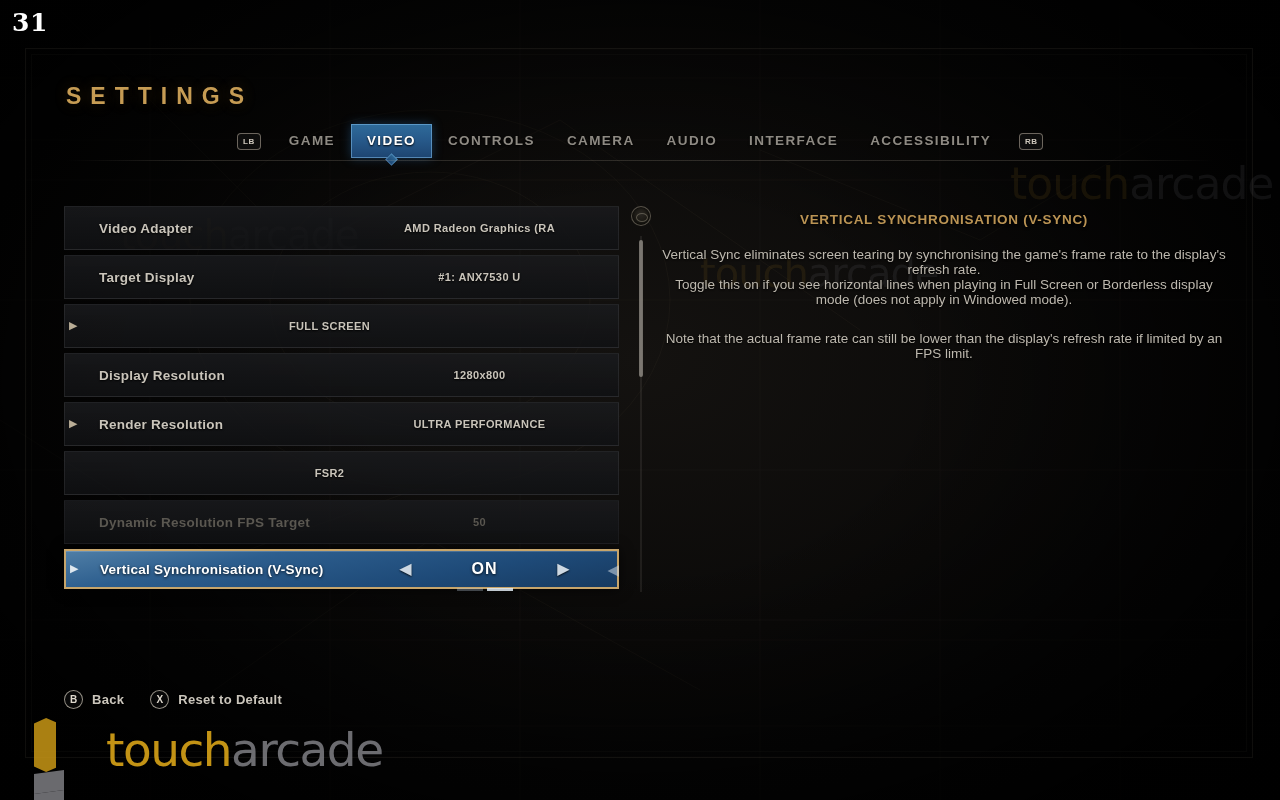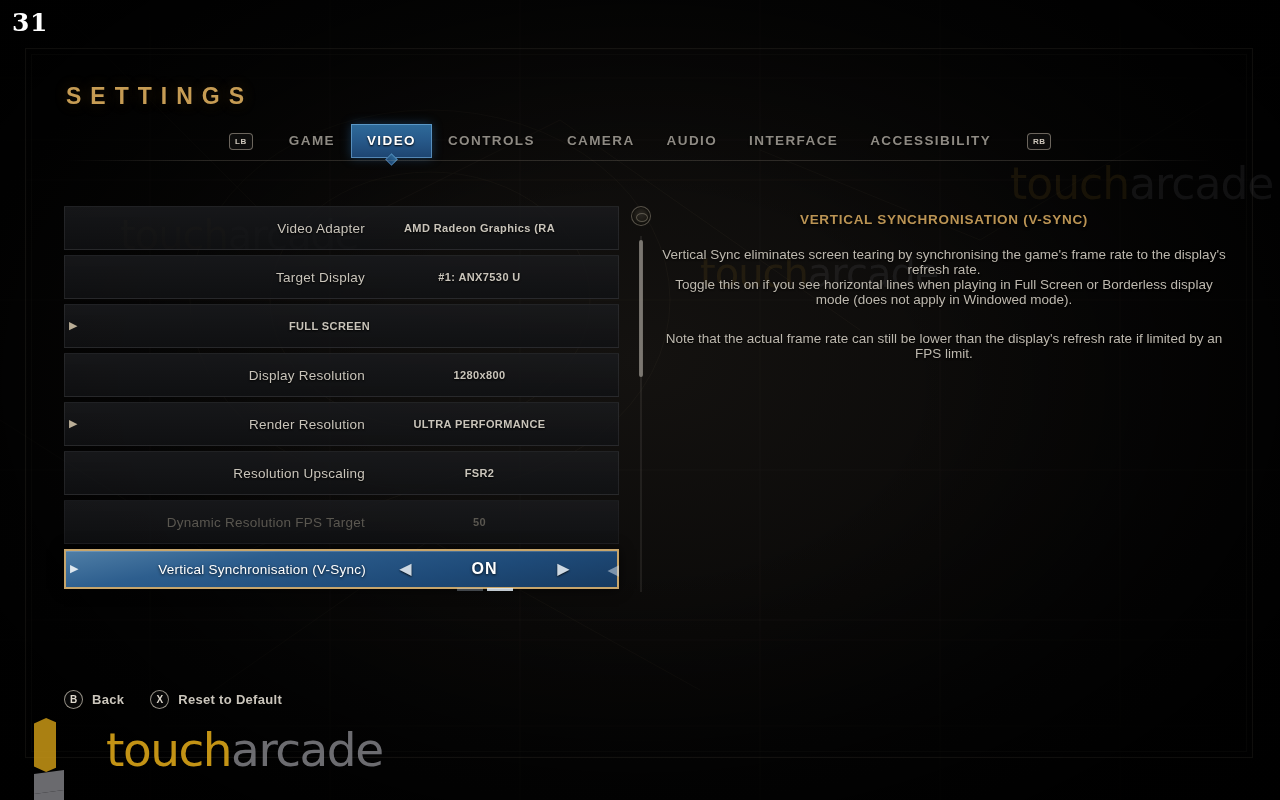--- a/index.html
+++ b/index.html
@@ -58,21 +58,21 @@
     font-size:23px; font-weight:700;
     letter-spacing:9px;
     color:#c69c54;
     text-shadow:0 2px 5px rgba(0,0,0,.9), 0 0 14px rgba(190,140,60,.25);
   }
 
   
   #tabbar {
     position:absolute; left:0; top:120px; width:1280px; height:42px;
     display:flex; align-items:center; justify-content:center;
-    gap:8px;
+    gap:0px;
   }
   .tab-bumper {
     width:24px; height:17px;
     border:1px solid rgba(185,175,160,.55);
     border-radius:4px;
     display:flex; align-items:center; justify-content:center;
     font-size:8px; font-weight:700; color:#cfc8bd;
     background:rgba(255,255,255,.04);
     margin:0 12px;
     letter-spacing:.5px;
@@ -115,26 +115,25 @@
     display:flex; align-items:center;
     background:linear-gradient(180deg, rgba(26,27,30,.82) 0%, rgba(16,17,19,.88) 100%);
     border:1px solid rgba(125,125,130,.17);
   }
   .row .arrow-exp {
     position:absolute; left:4px; top:50%; margin-top:-6px;
     font-size:11px; color:#b9ad96; line-height:1;
   }
   .row .r-label {
     flex:0 0 300px;
-    padding-left:18px;
-    font-size:13.5px; font-weight:400;
+    padding-left:34px;
+    font-size:13.5px; font-weight:700;
     color:#c9c4ba;
     letter-spacing:.25px;
     text-shadow:0 1px 2px #000;
-    text-align:right;
   }
   .row .r-value {
     flex:1;
     text-align:center;
     padding-right:24px;
     font-size:11px; font-weight:700;
     color:#c9c4ba;
     letter-spacing:.4px;
     text-shadow:0 1px 2px #000;
   }
@@ -357,21 +356,20 @@
       <div class="row">
         <div class="r-label">Display Resolution</div>
         <div class="r-value">1280x800</div>
       </div>
       <div class="row">
         <span class="arrow-exp">▶</span>
         <div class="r-label">Render Resolution</div>
         <div class="r-value">ULTRA PERFORMANCE</div>
       </div>
       <div class="row">
-        <div class="r-label">Resolution Upscaling</div>
         <div class="r-value">FSR2</div>
       </div>
       <div class="row disabled">
         <div class="r-label">Dynamic Resolution FPS Target</div>
         <div class="r-value">50</div>
       </div>
       <div class="row selected">
         <span class="arrow-exp">▶</span>
         <div class="r-label">Vertical Synchronisation (V-Sync)</div>
         <div class="sel-ctrl">

